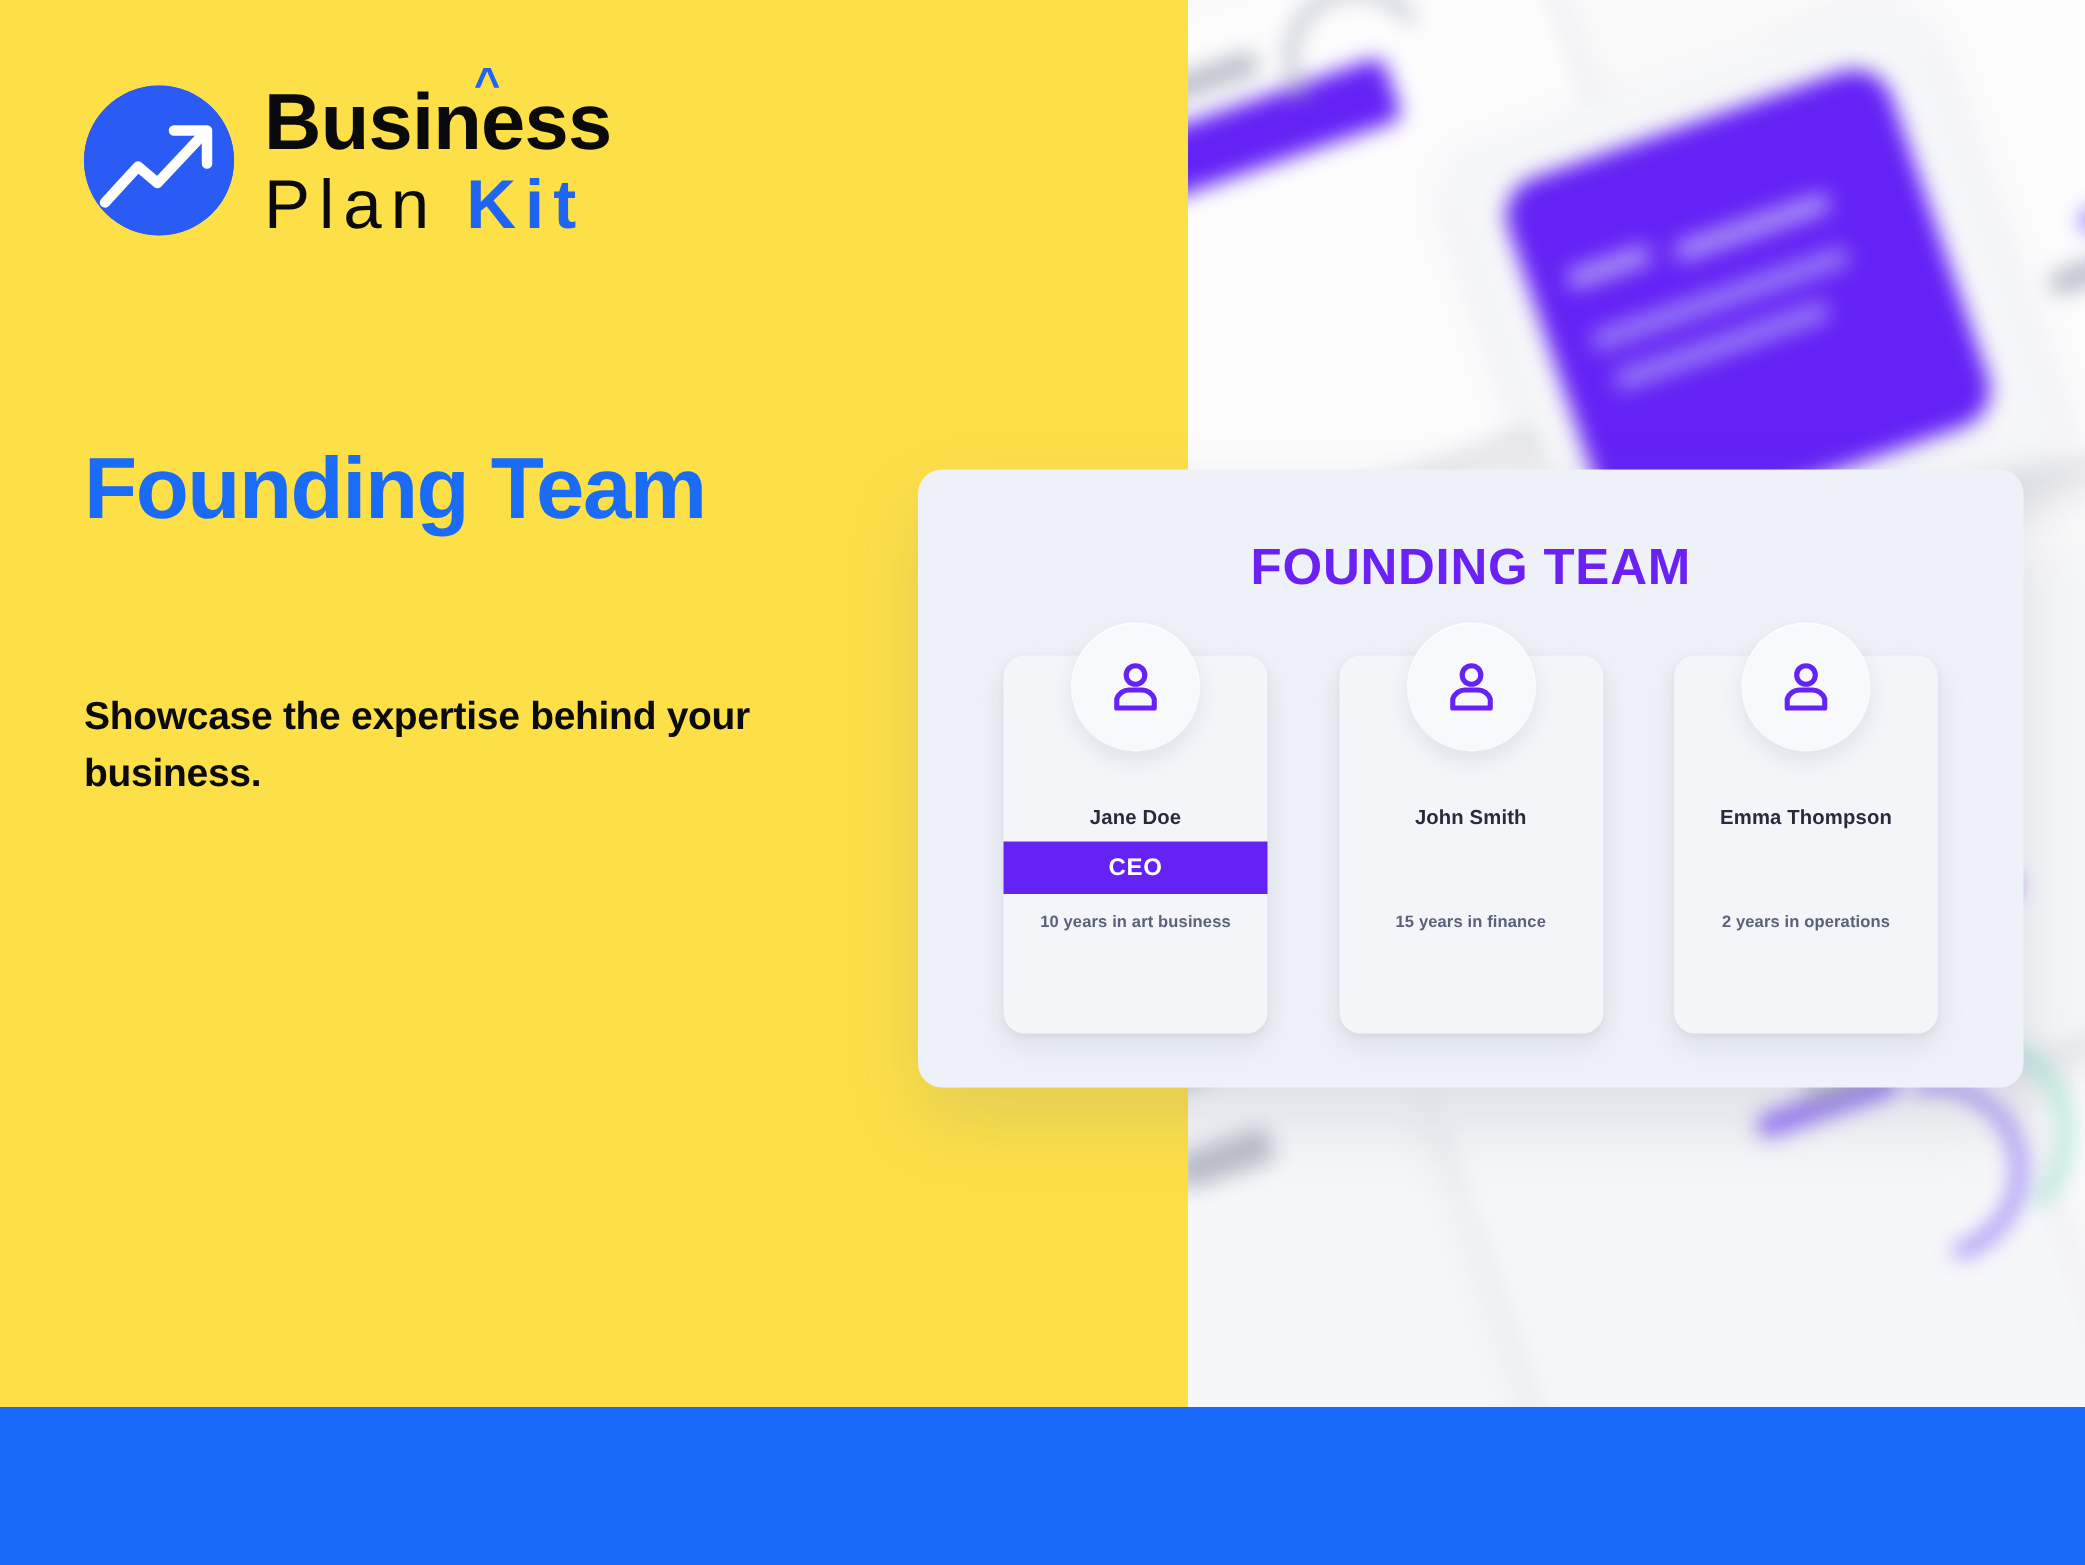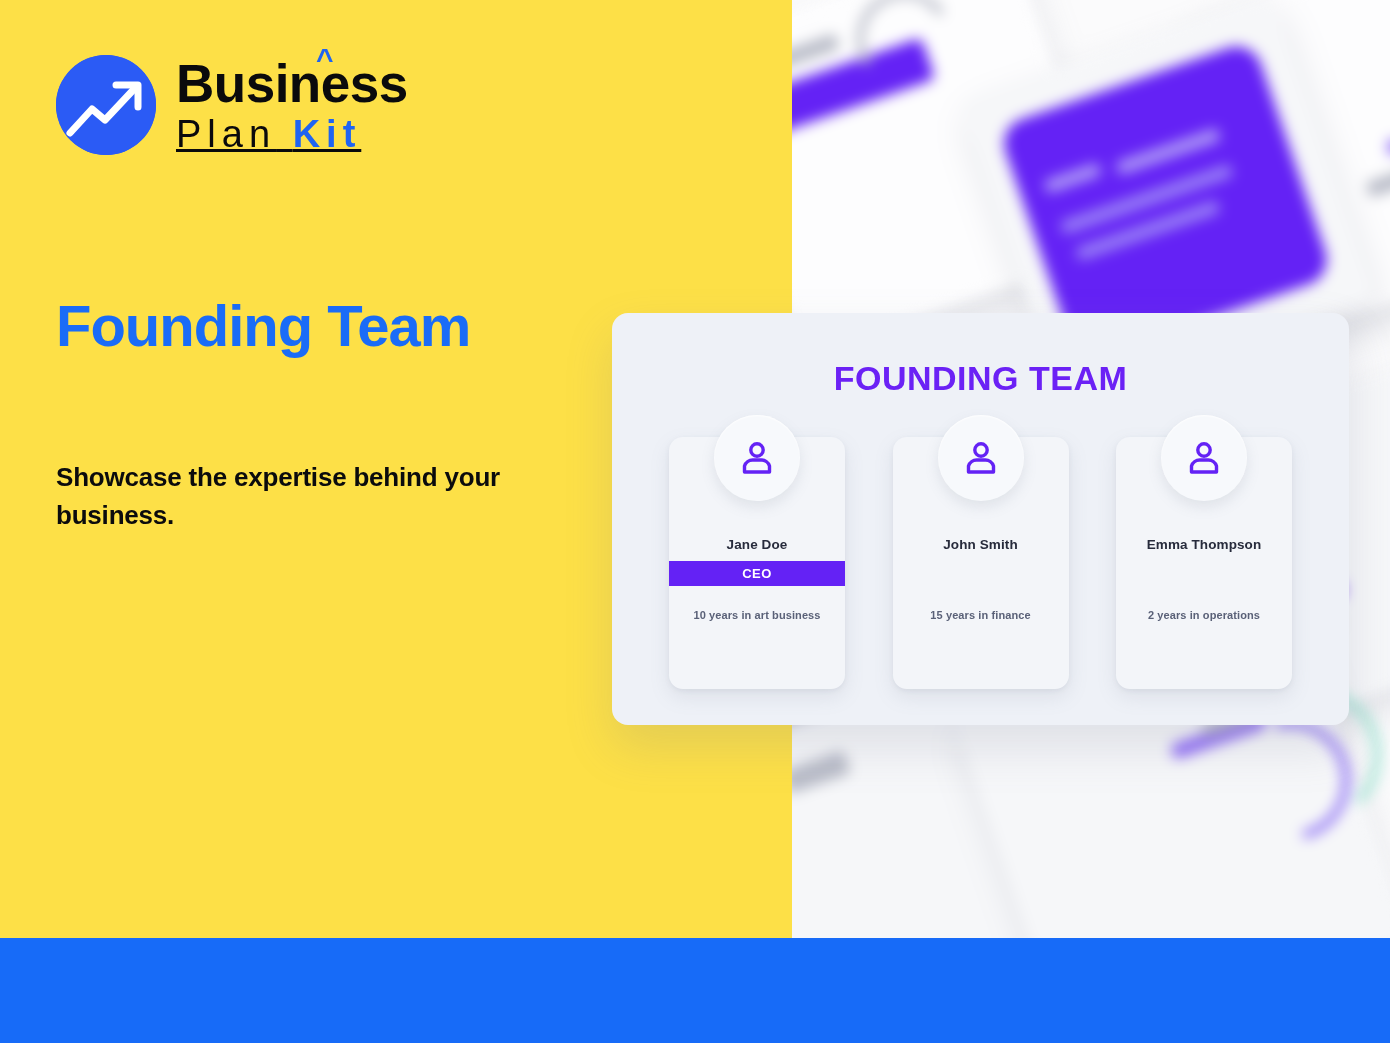--- a/index.html
+++ b/index.html
@@ -60,26 +60,25 @@
   }
   .logo-hat {
     position: absolute;
     left: 140px;
     top: -13px;
     font-size: 30px;
     font-weight: 700;
     color: #1f64f2;
   }
   .logo-line2 {
-    font-size: 38px;
+    font-size: 46px;
     font-weight: 500;
     letter-spacing: 6px;
     color: #0a0a0c;
     margin-top: 4px;
-    text-decoration: underline;
   }
   .logo-kit { color: #1f64f2; font-weight: 700; }
 
   
   .headline {
     position: absolute;
     left: 56px;
     top: 296px;
     font-size: 58px;
     font-weight: 800;
@@ -228,26 +227,26 @@
     font-size: 13.5px;
     font-weight: 700;
     color: #272b3c;
     letter-spacing: 0.1px;
   }
 
   .role-badge {
     position: absolute;
     top: 124px;
     left: 0; right: 0;
-    height: 25px;
+    height: 35px;
     background: #6422F5;
     display: flex;
     align-items: center;
     justify-content: center;
-    font-size: 13px;
+    font-size: 16px;
     font-weight: 700;
     color: #ffffff;
     letter-spacing: 0.4px;
   }
 
   .member-exp {
     position: absolute;
     top: 172px;
     left: 0; right: 0;
     text-align: center;

